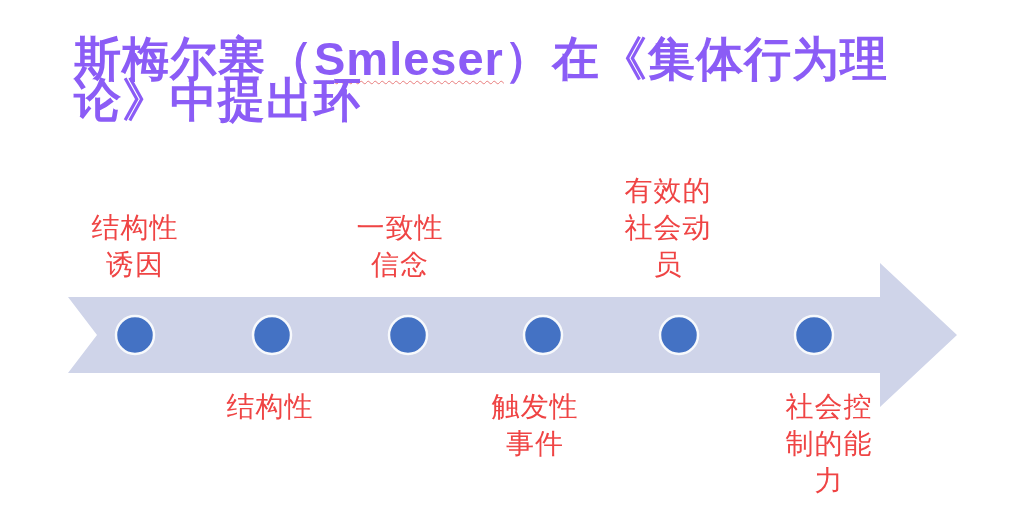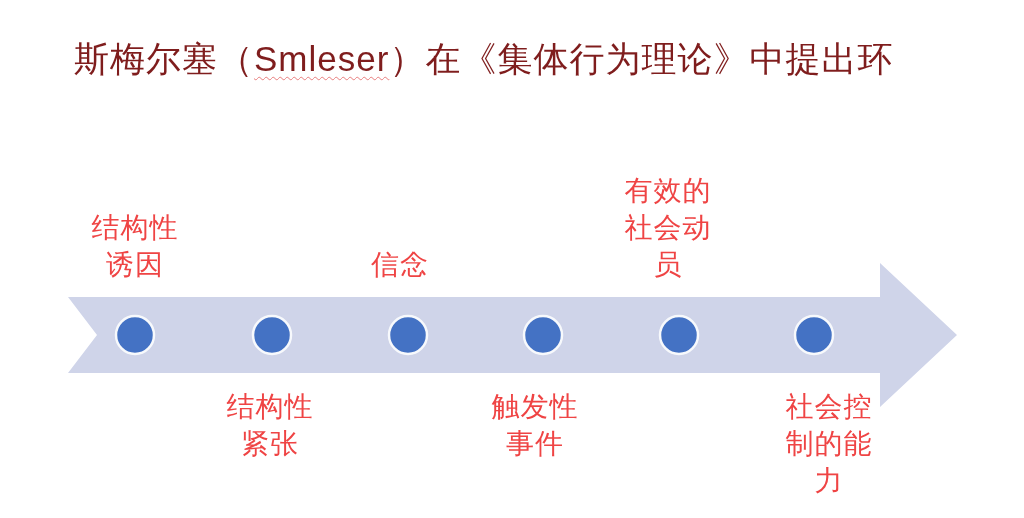--- a/index.html
+++ b/index.html
@@ -9,25 +9,25 @@
     height: 518px;
     background: #ffffff;
     overflow: hidden;
     font-family: "Liberation Sans", sans-serif;
   }
   .title {
     position: absolute;
     left: 74px;
     top: 38px;
     width: 880px;
-    font-size: 35px;
+    font-size: 47px;
     line-height: 41px;
     letter-spacing: 1px;
-    color: #7f1d1d;
-    font-weight: 400;
+    color: #8b5cf6;
+    font-weight: 700;
   }
   .misspelled {
     text-decoration: underline;
     text-decoration-style: wavy;
     text-decoration-color: #e87d7d;
     text-decoration-thickness: 1px;
     text-underline-offset: 5px;
   }
   .arrow-svg {
     position: absolute;
@@ -70,23 +70,23 @@
       </g>
   </svg>
 
   <div id="labels">
       <div class="factor-label above" style="left: 135px;">
         <div>结构性</div>
         <div>诱因</div>
       </div>
       <div class="factor-label below" style="left: 270px;">
         <div>结构性</div>
-        <div>紧张</div>
       </div>
       <div class="factor-label above" style="left: 400px;">
+        <div>一致性</div>
         <div>信念</div>
       </div>
       <div class="factor-label below" style="left: 535px;">
         <div>触发性</div>
         <div>事件</div>
       </div>
       <div class="factor-label above" style="left: 668px;">
         <div>有效的</div>
         <div>社会动</div>
         <div>员</div>

